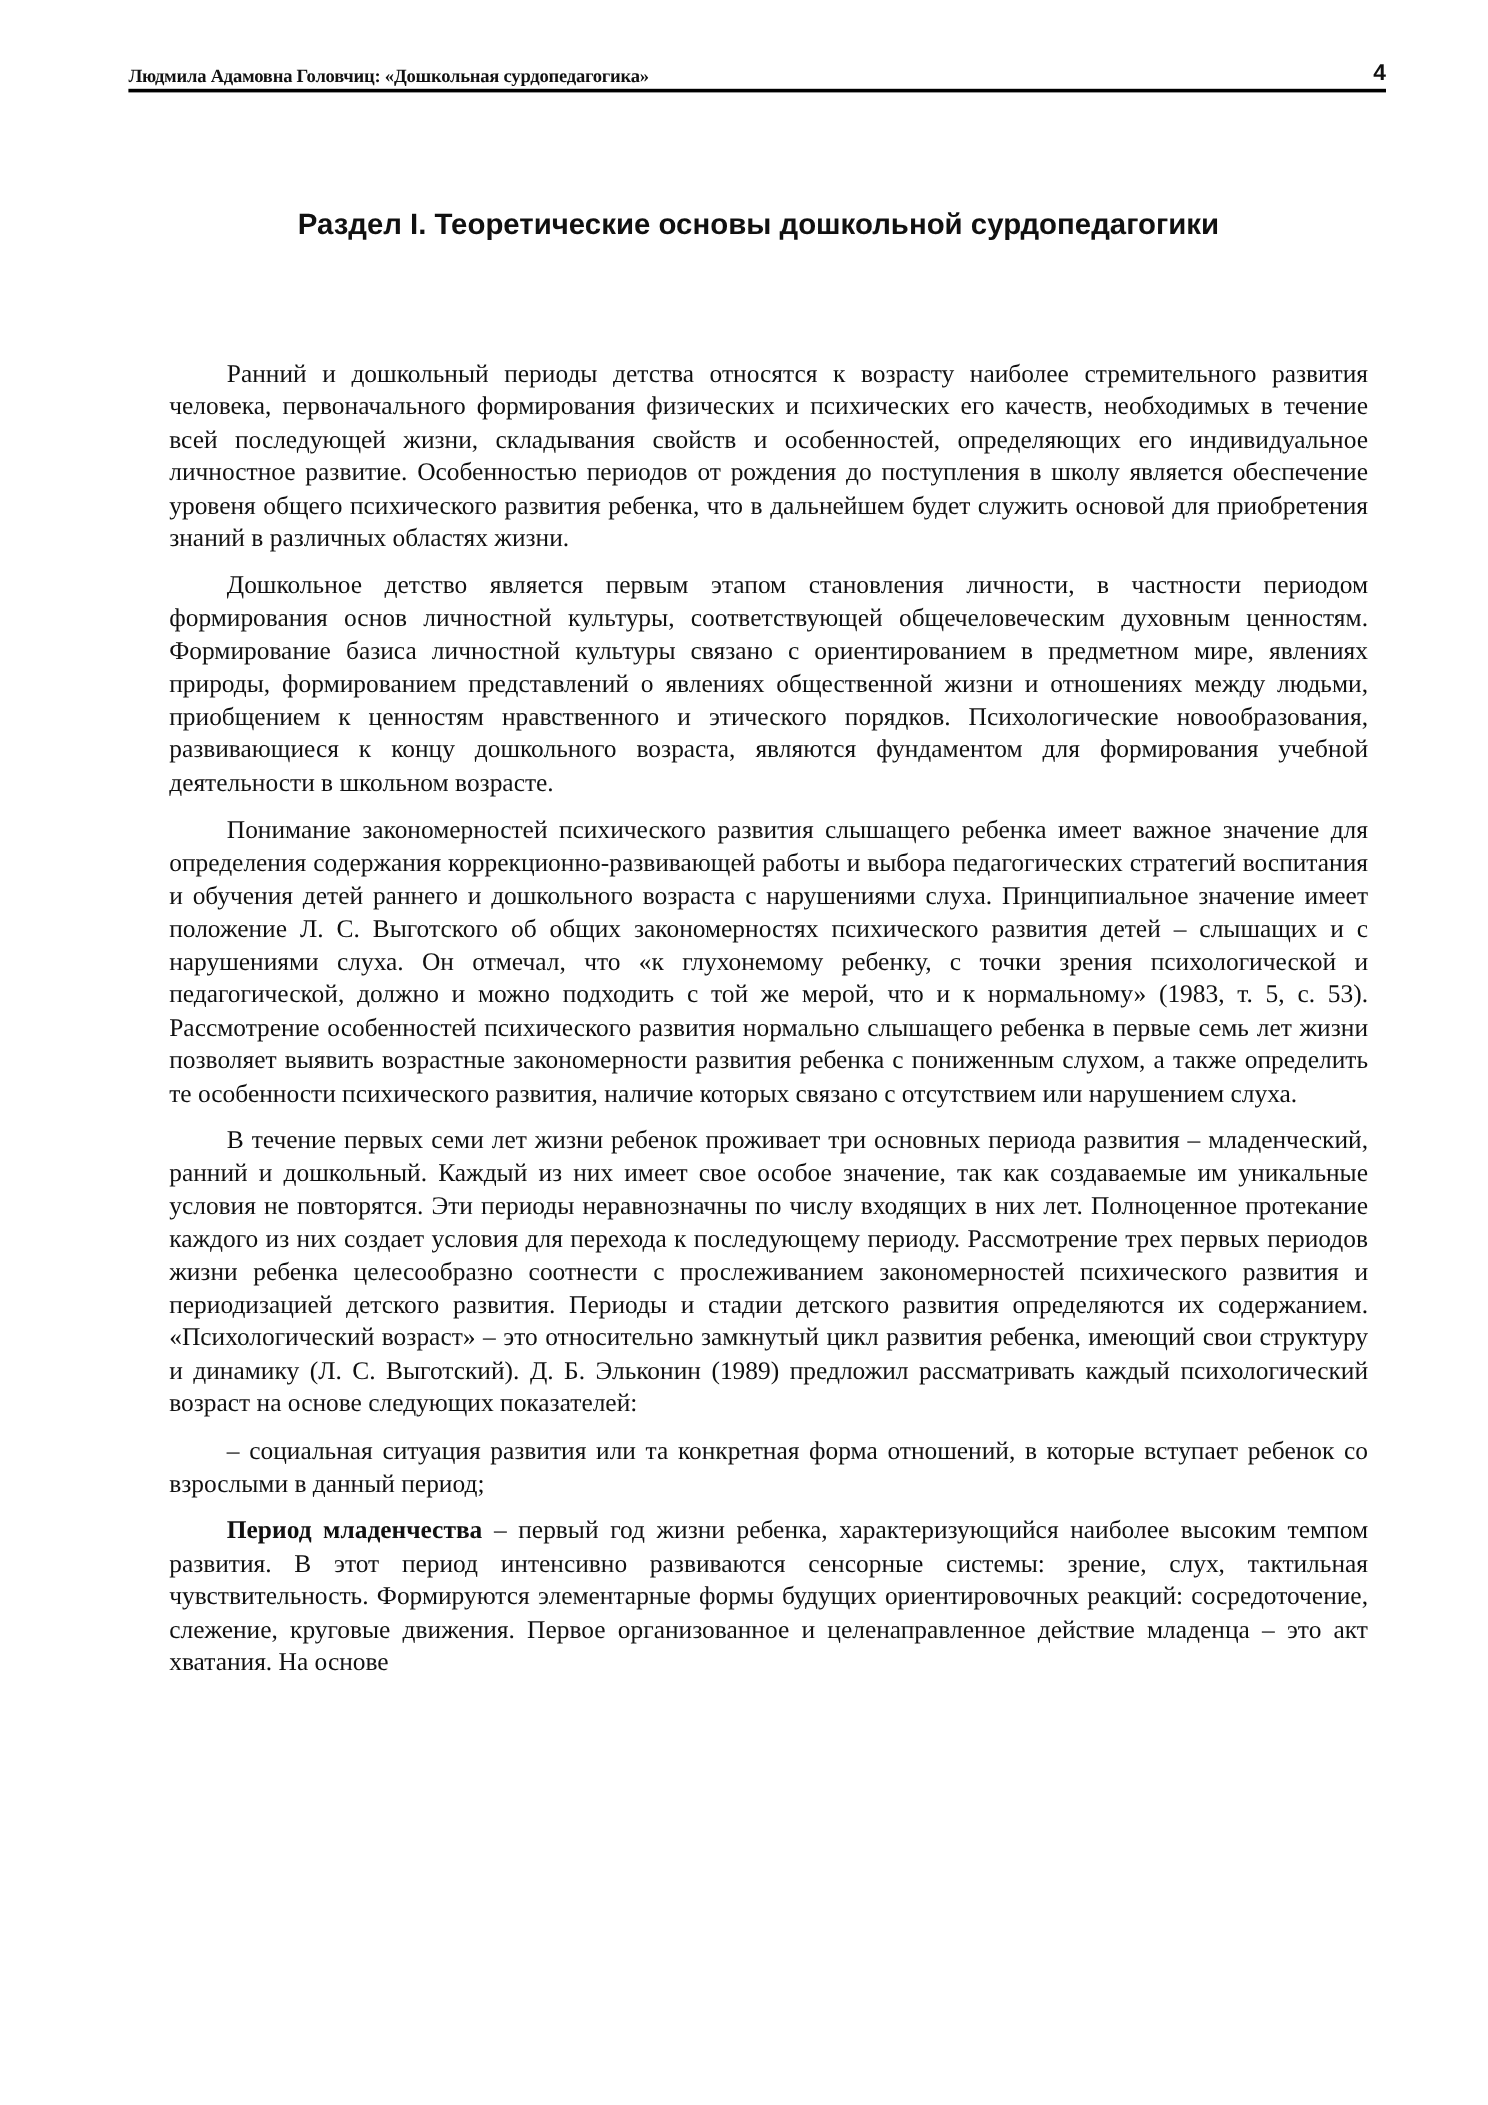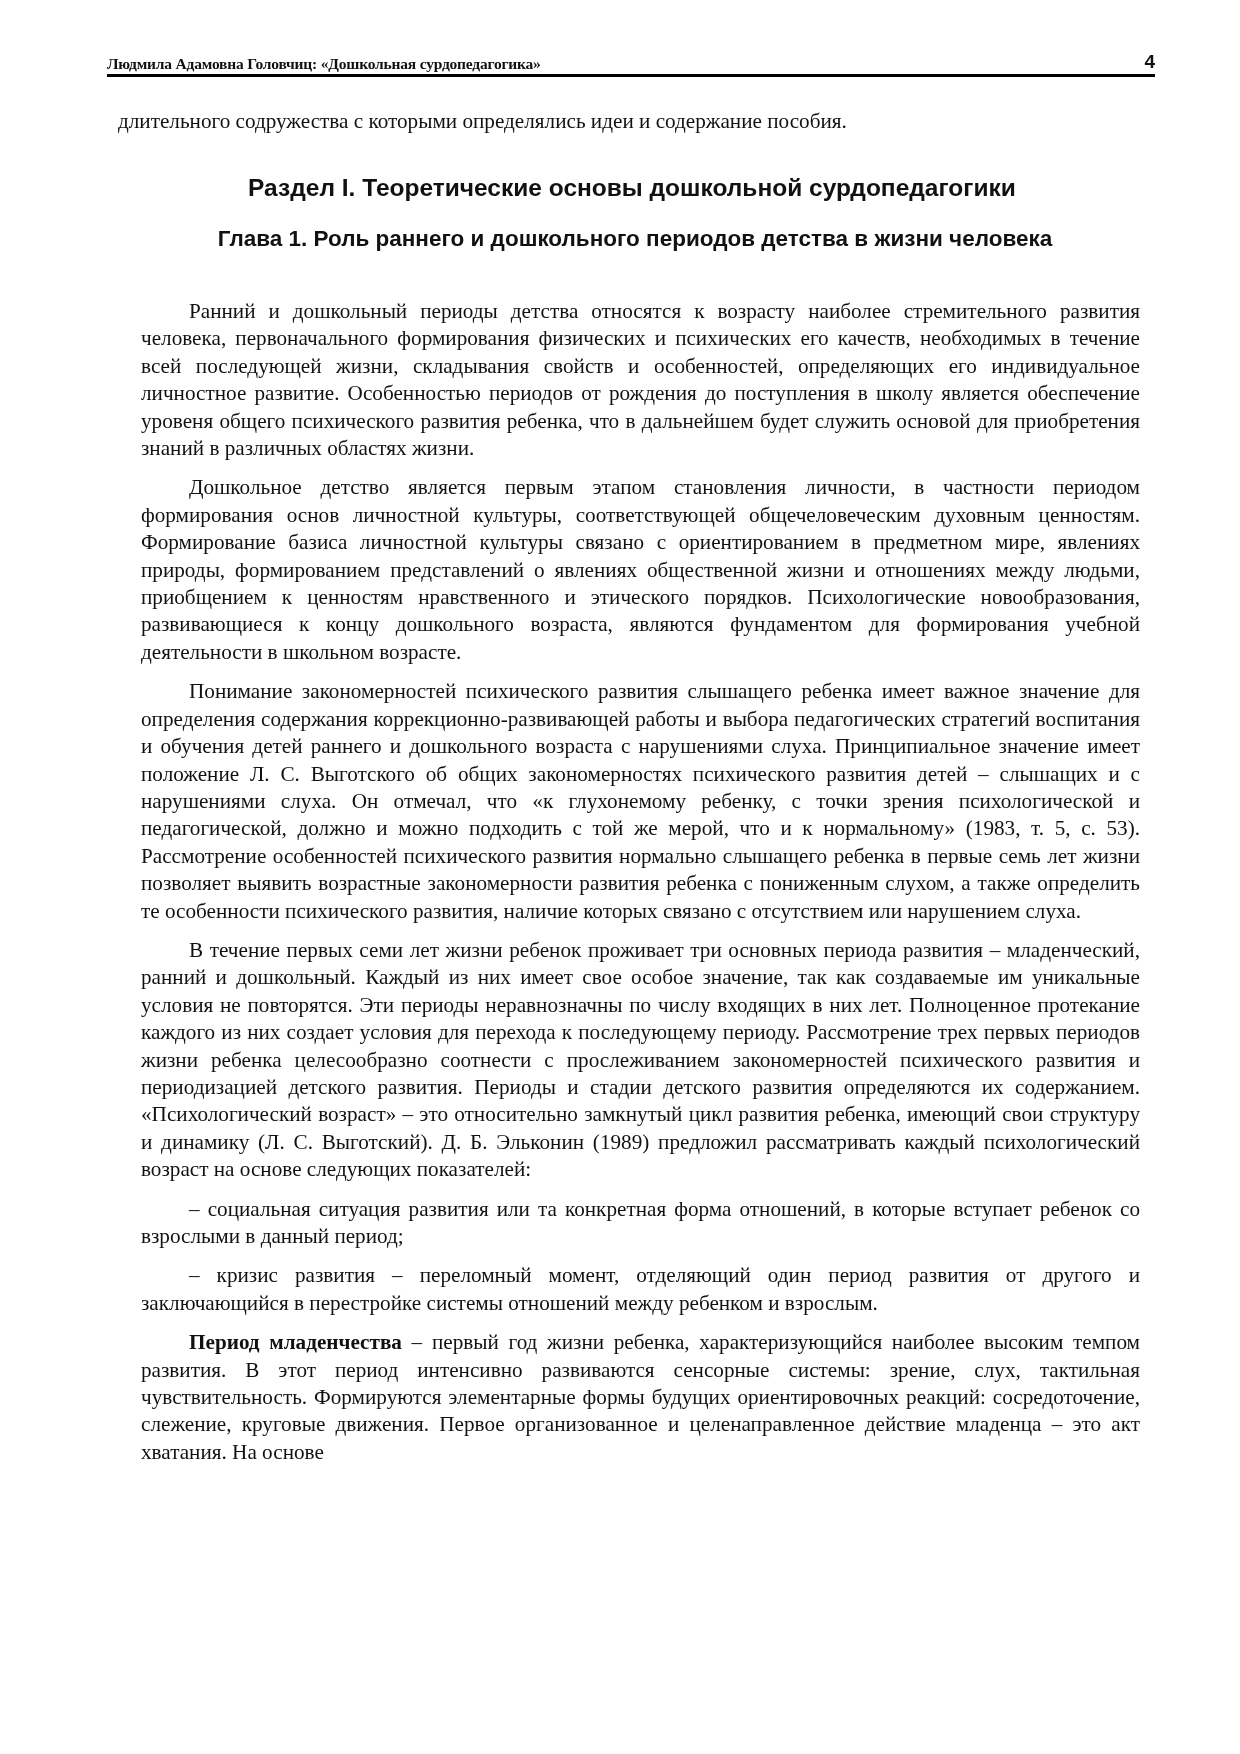--- a/index.html
+++ b/index.html
@@ -47,29 +47,26 @@
 </head>
 <body>
 
 <div class="page">
 
   <div class="running-header">
     <span class="author">Людмила Адамовна Головчиц: «Дошкольная сурдопедагогика»</span>
     <span class="page-num">4</span>
   </div>
 
-  <div class="body-text carry">длительного содружества с которыми определялись идеи и содержание пособия.</div>
 
   <h1 class="section-title" style="margin:12px">Раздел I. Теоретические основы дошкольной сурдопедагогики</h1>
 
-  <h2 class="chapter-title" style="margin:0">Глава 1. Роль раннего и дошкольного периодов детства в жизни человека</h2>
 
   <div class="content body-text">
     <p>Ранний и дошкольный периоды детства относятся к возрасту наиболее стремительного развития человека, первоначального формирования физических и психических его качеств, необходимых в течение всей последующей жизни, складывания свойств и особенностей, определяющих его индивидуальное личностное развитие. Особенностью периодов от рождения до поступления в школу является обеспечение уровеня общего психического развития ребенка, что в дальнейшем будет служить основой для приобретения знаний в различных областях жизни.</p>
     <p>Дошкольное детство является первым этапом становления личности, в частности периодом формирования основ личностной культуры, соответствующей общечеловеческим духовным ценностям. Формирование базиса личностной культуры связано с ориентированием в предметном мире, явлениях природы, формированием представлений о явлениях общественной жизни и отношениях между людьми, приобщением к ценностям нравственного и этического порядков. Психологические новообразования, развивающиеся к концу дошкольного возраста, являются фундаментом для формирования учебной деятельности в школьном возрасте.</p>
     <p>Понимание закономерностей психического развития слышащего ребенка имеет важное значение для определения содержания коррекционно-развивающей работы и выбора педагогических стратегий воспитания и обучения детей раннего и дошкольного возраста с нарушениями слуха. Принципиальное значение имеет положение Л. С. Выготского об общих закономерностях психического развития детей – слышащих и с нарушениями слуха. Он отмечал, что «к глухонемому ребенку, с точки зрения психологической и педагогической, должно и можно подходить с той же мерой, что и к нормальному» (1983, т. 5, с. 53). Рассмотрение особенностей психического развития нормально слышащего ребенка в первые семь лет жизни позволяет выявить возрастные закономерности развития ребенка с пониженным слухом, а также определить те особенности психического развития, наличие которых связано с отсутствием или нарушением слуха.</p>
     <p>В течение первых семи лет жизни ребенок проживает три основных периода развития – младенческий, ранний и дошкольный. Каждый из них имеет свое особое значение, так как создаваемые им уникальные условия не повторятся. Эти периоды неравнозначны по числу входящих в них лет. Полноценное протекание каждого из них создает условия для перехода к последующему периоду. Рассмотрение трех первых периодов жизни ребенка целесообразно соотнести с прослеживанием закономерностей психического развития и периодизацией детского развития. Периоды и стадии детского развития определяются их содержанием. «Психологический возраст» – это относительно замкнутый цикл развития ребенка, имеющий свои структуру и динамику (Л. С. Выготский). Д. Б. Эльконин (1989) предложил рассматривать каждый психологический возраст на основе следующих показателей:</p>
     <p class="bullet">– социальная ситуация развития или та конкретная форма отношений, в которые вступает ребенок со взрослыми в данный период;</p>
-    <p class="bullet">– кризис развития – переломный момент, отделяющий один период развития от другого и заключающийся в перестройке системы отношений между ребенком и взрослым.</p>
     <p><b>Период младенчества</b><span>  – первый год жизни ребенка, характеризующийся наиболее высоким темпом развития. В этот период интенсивно развиваются сенсорные системы: зрение, слух, тактильная чувствительность. Формируются элементарные формы будущих ориентировочных реакций: сосредоточение, слежение, круговые движения. Первое организованное и целенаправленное действие младенца – это акт хватания. На основе</span></p>
   </div>
 
 </div>
 
 </body></html>

